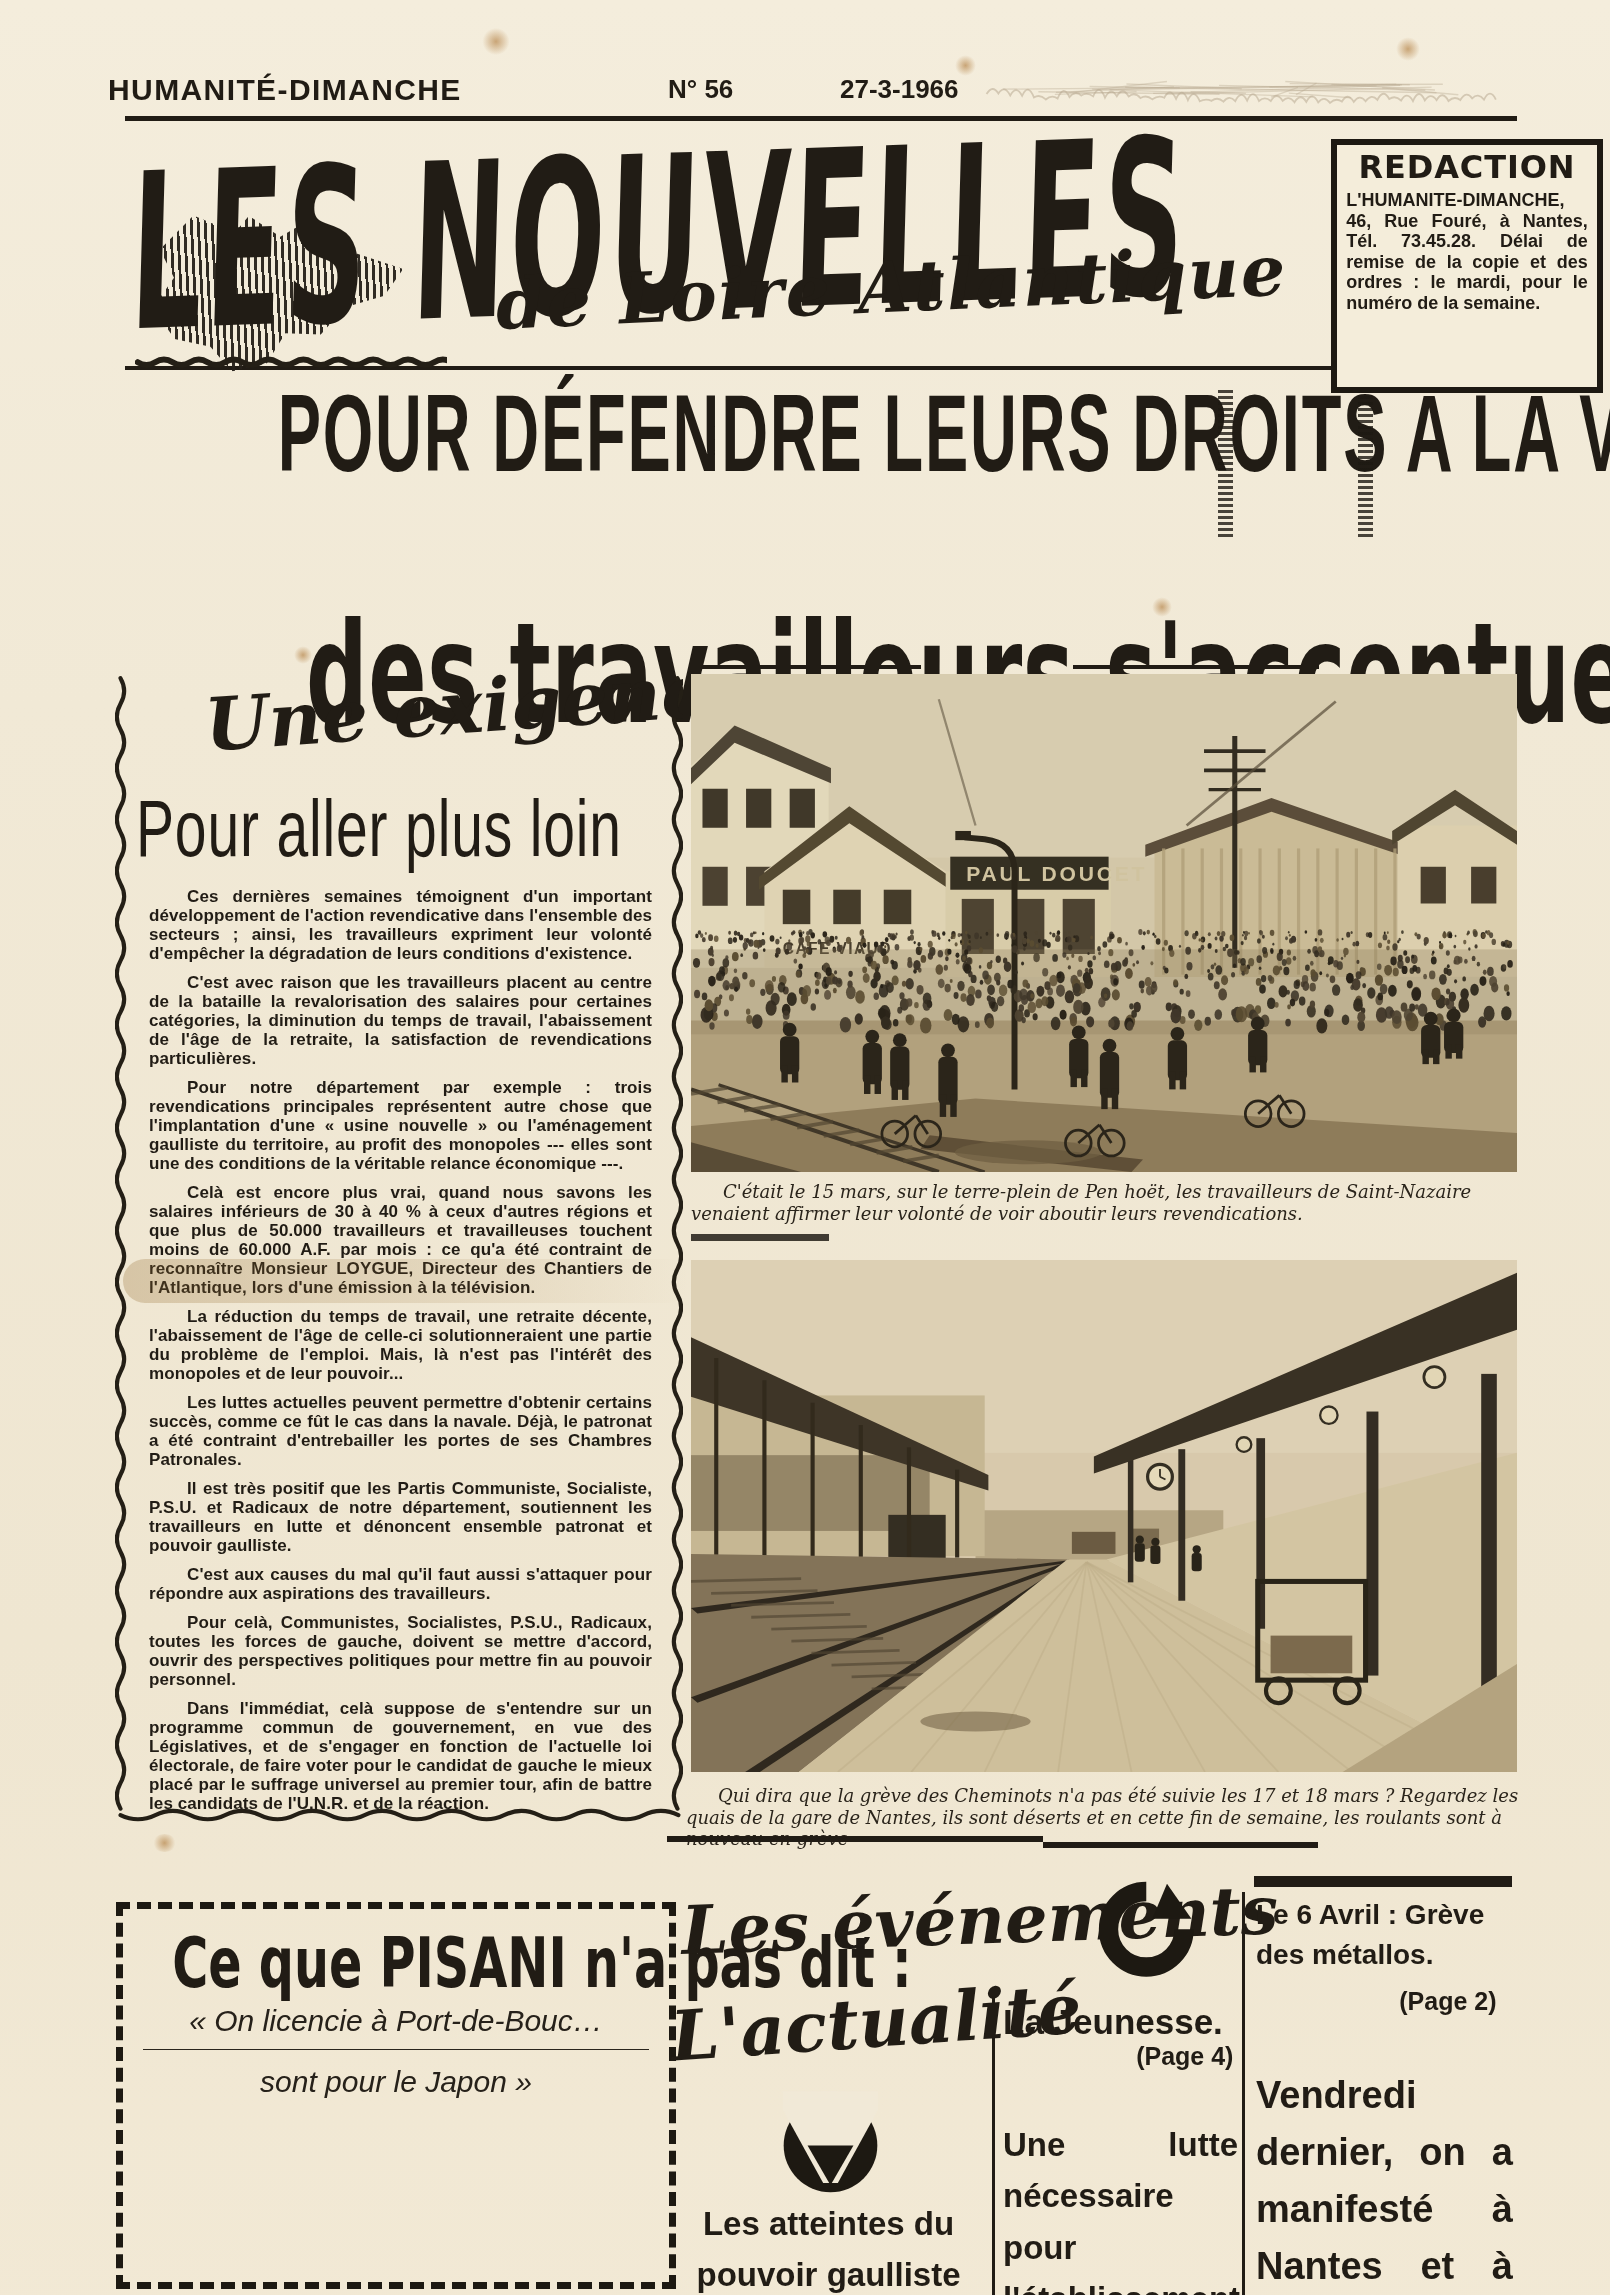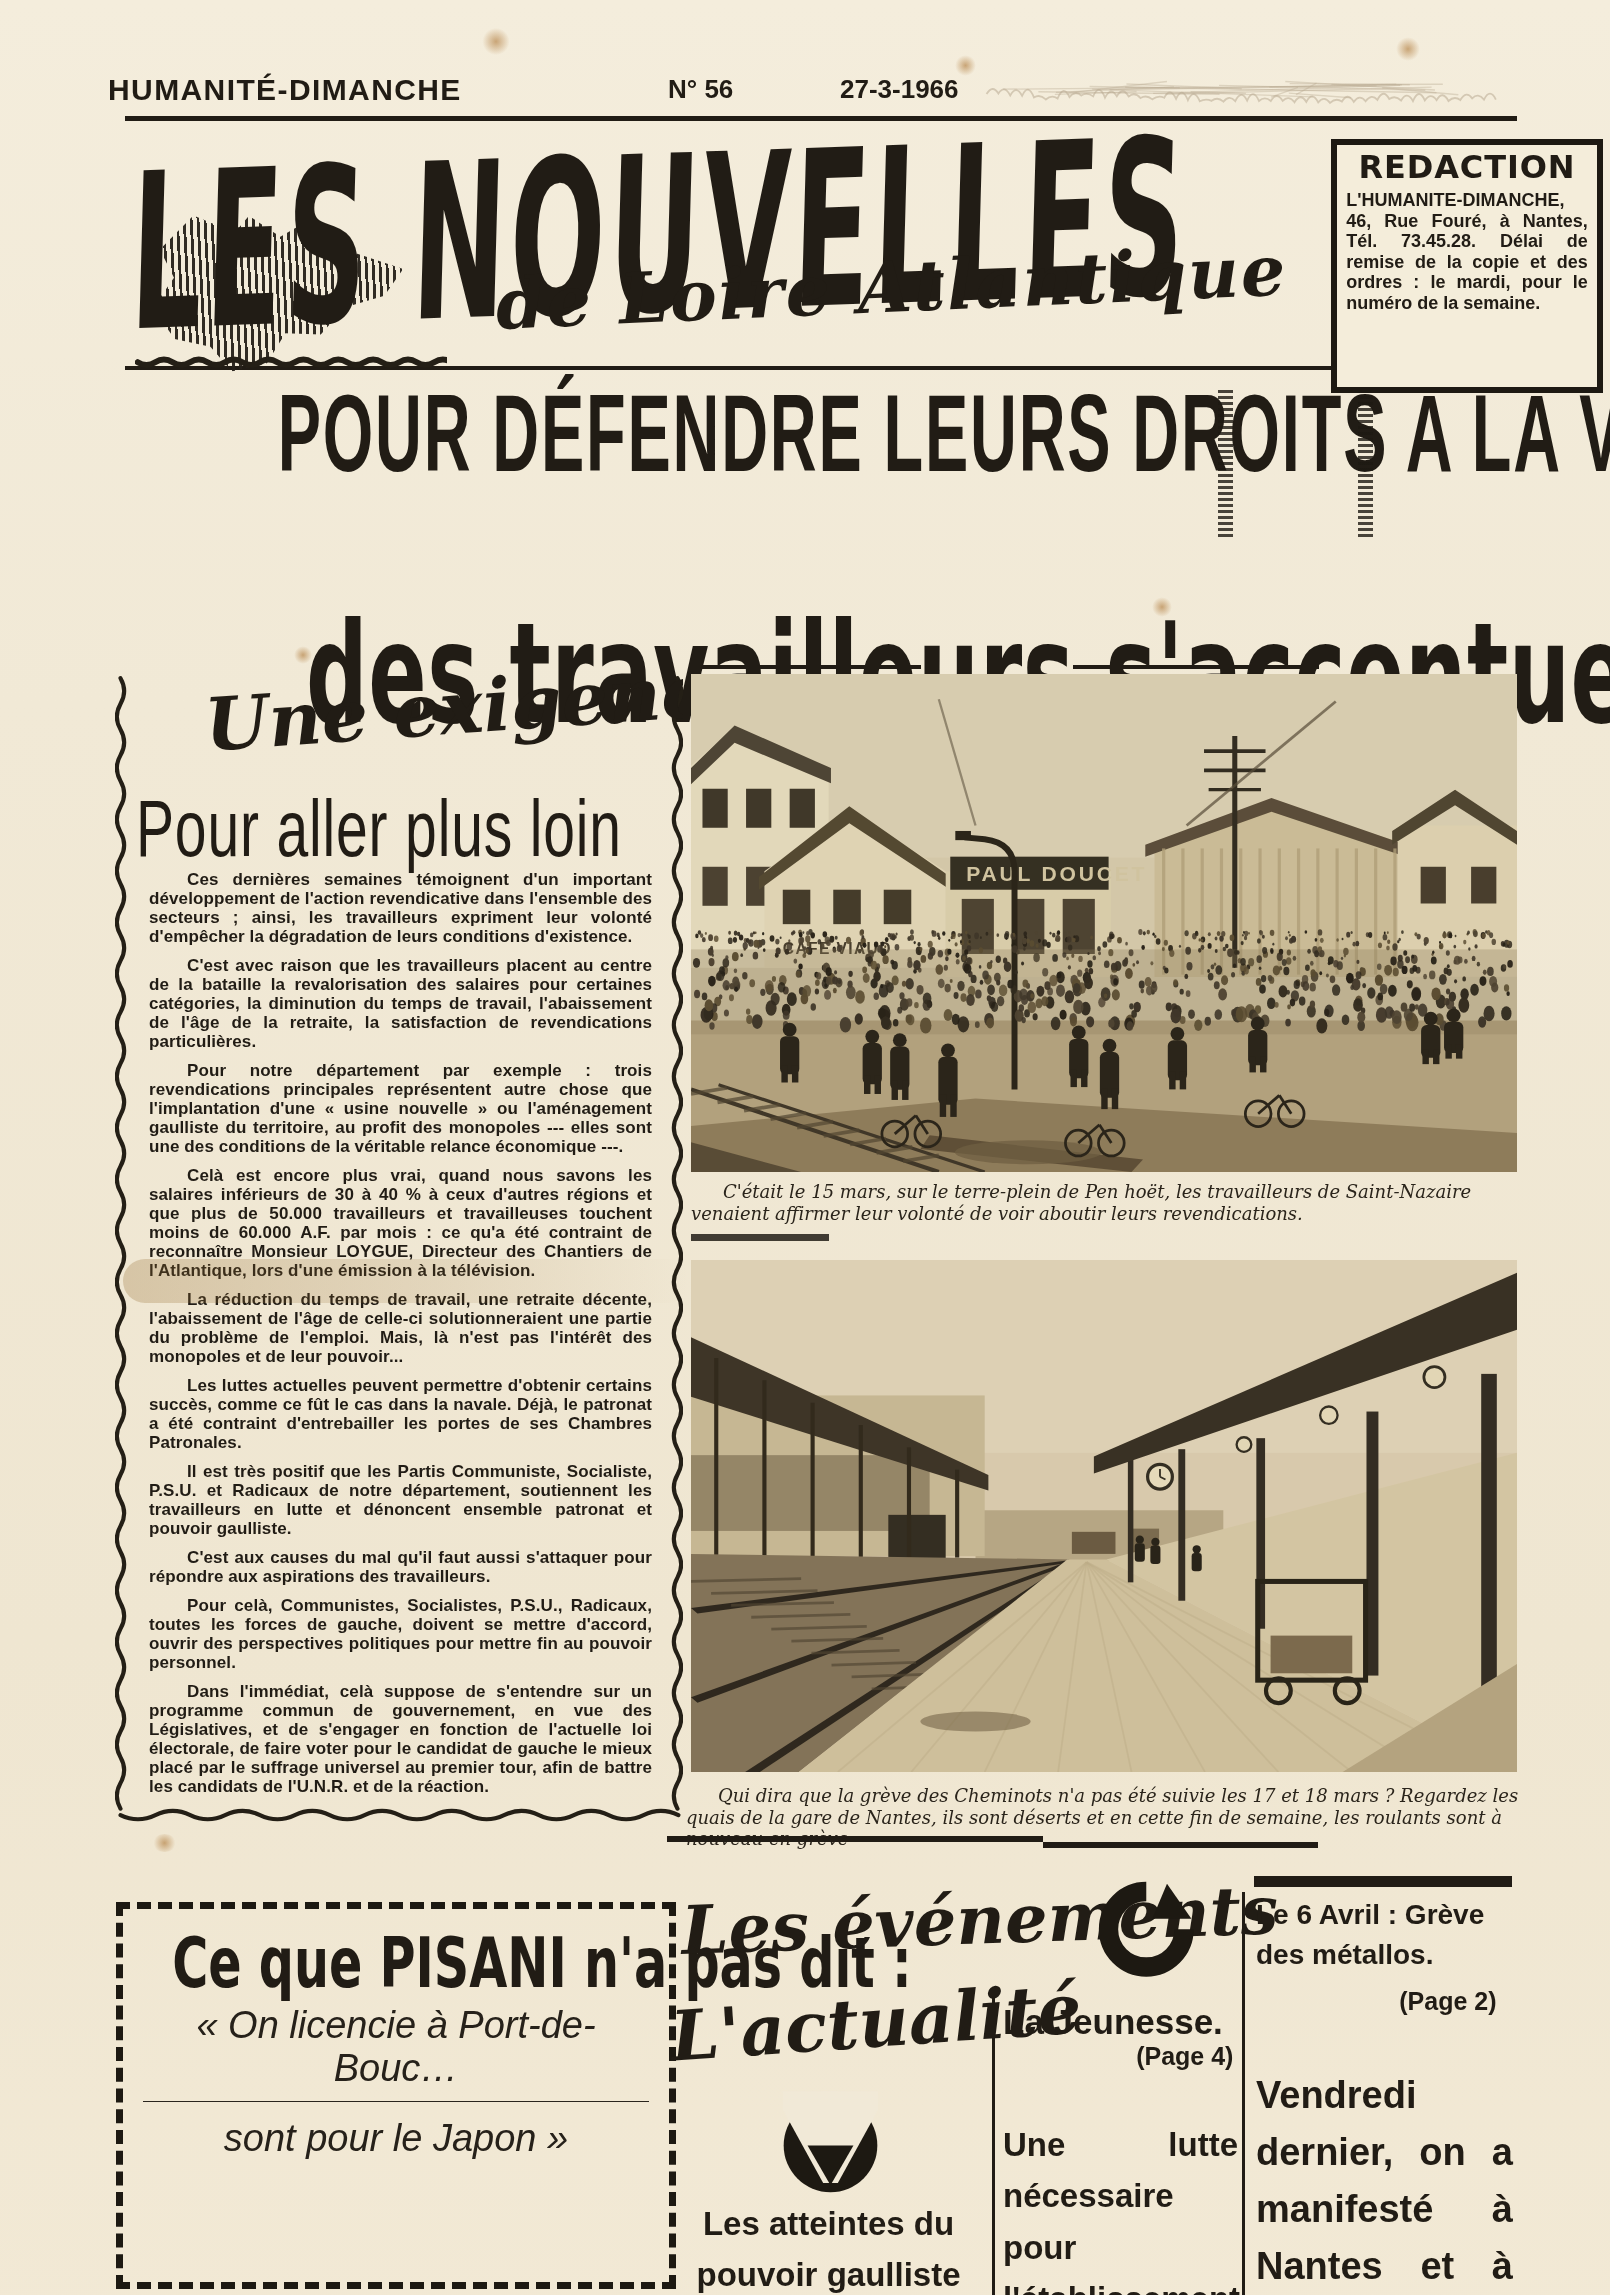--- a/index.html
+++ b/index.html
@@ -70,21 +70,21 @@
   .art-overline{
     position:absolute;left:87px;top:8.3px;white-space:nowrap;
     font-family:"DejaVu Serif",serif;font-style:italic;font-weight:bold;
     font-size:73px;transform:rotate(-4deg);transform-origin:left top;
   }
   .art-title{
     position:absolute;left:21px;top:109px;white-space:nowrap;
     font-size:62px;font-weight:normal;letter-spacing:0.9px;
     transform:scale(0.92,1.28);transform-origin:left top;
   }
-  .art-body{position:absolute;left:34px;top:196px;width:503px;}
+  .art-body{position:absolute;left:34px;top:213px;width:503px;}
   .art-body p{
     margin:0 0 10px 0;font-size:17px;font-weight:bold;line-height:19px;
     text-align:justify;text-indent:38px;letter-spacing:0.1px;
   }
 
   
   .photo1{left:691px;top:674px;width:826px;height:498px;}
   .photo2{left:691px;top:1260px;width:826px;height:512px;}
   .rule-p1a{left:691px;top:665px;width:230px;height:4.1px;}
   .rule-p1b{left:1073px;top:665px;width:246px;height:4.1px;}
@@ -101,21 +101,21 @@
   .pisani{
     left:116px;top:1902px;width:560px;height:387px;box-sizing:border-box;
     border:7.3px dashed #1d1912;
   }
   .pisani-title{
     margin-top:19px;text-align:center;white-space:nowrap;
     font-family:"DejaVu Sans",sans-serif;font-weight:bold;font-size:60px;line-height:1;
     transform:scale(0.82,1.15);transform-origin:center top;
   }
   .pisani-q{
-    margin:15.6px 20px 0;text-align:center;font-style:italic;font-size:38px;font-weight:normal;
+    margin:15.6px 20px 0;text-align:center;font-style:italic;font-size:30px;font-weight:normal;
     padding-bottom:11px;color:#26211a;
   }
   .pisani-q.ruled{border-bottom:1.4px solid #2a251d;}
 
   
   .ev-head1{
     left:680px;top:1891px;white-space:nowrap;
     font-family:"DejaVu Serif",serif;font-style:italic;font-weight:bold;font-size:67px;
     transform:rotate(-2deg);transform-origin:left top;
   }

